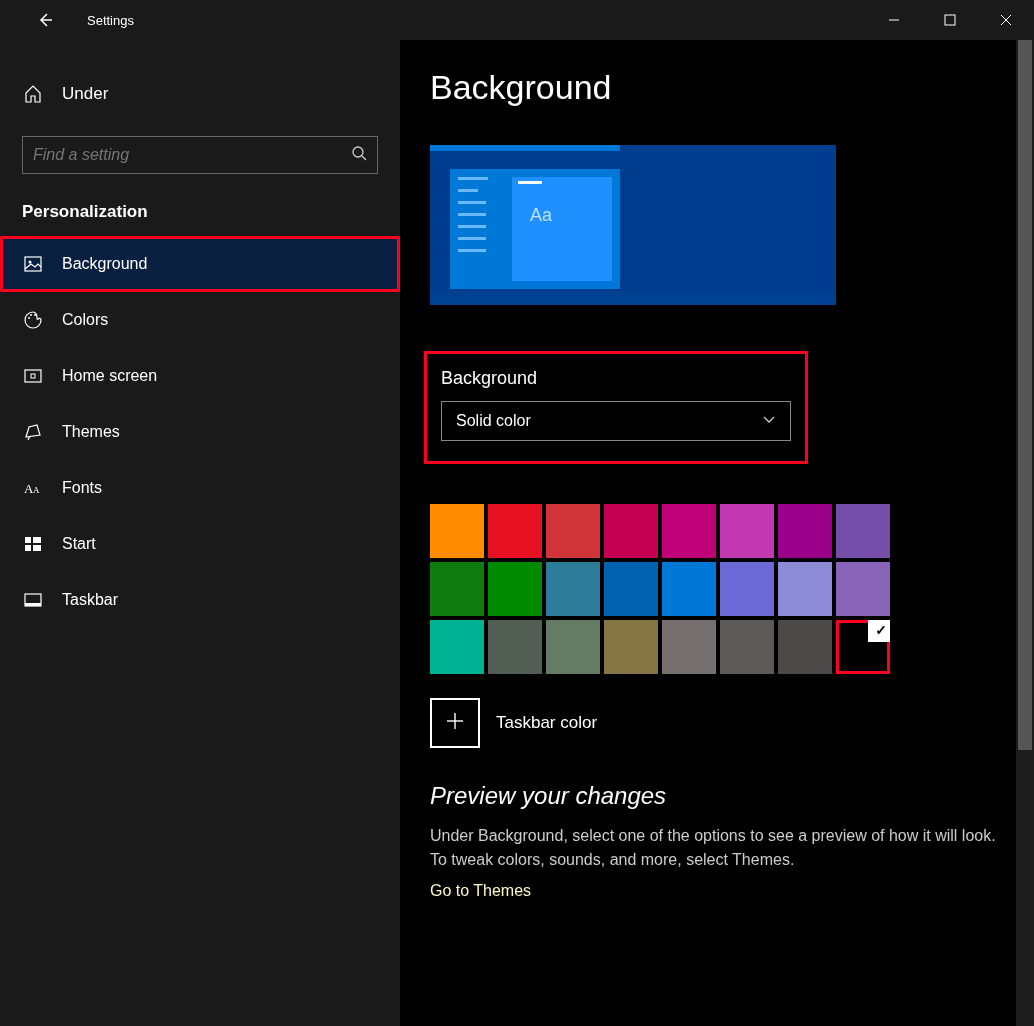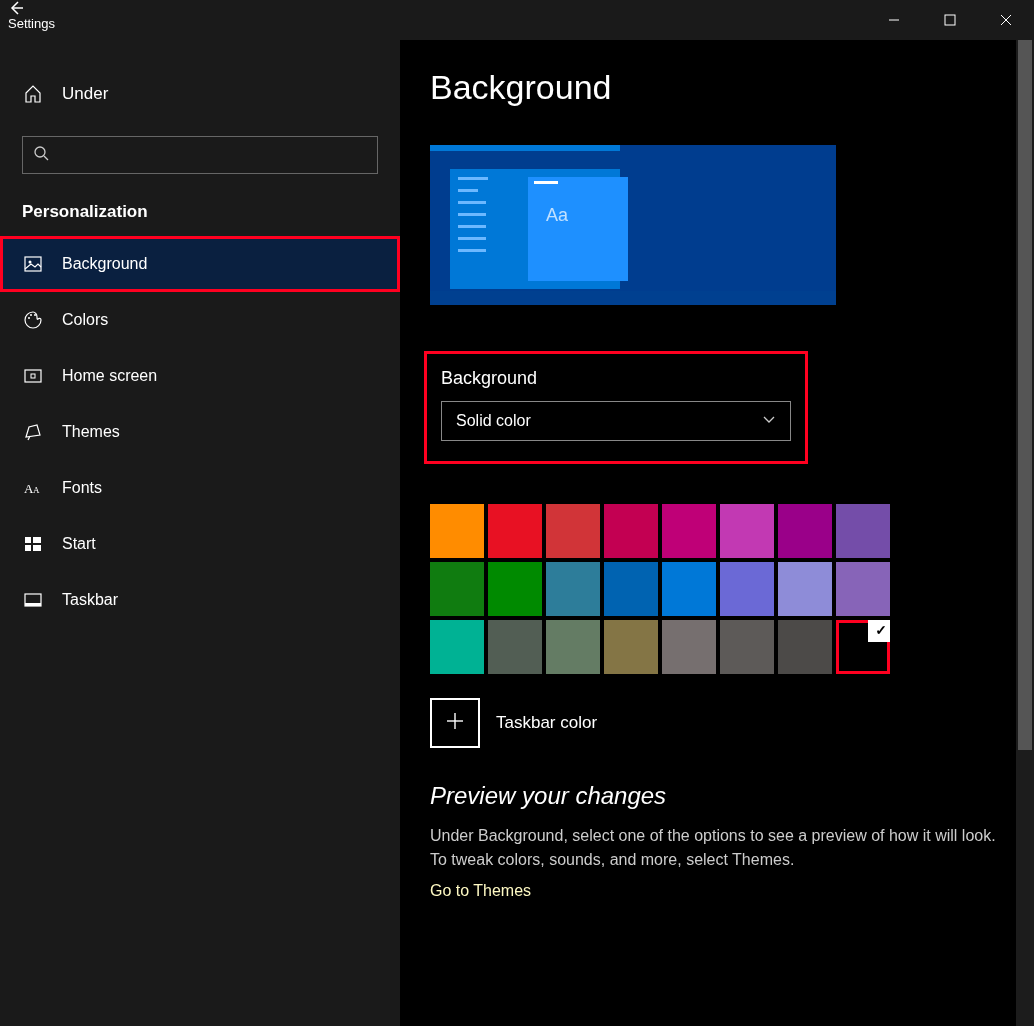--- a/index.html
+++ b/index.html
@@ -9,24 +9,23 @@
       color: #fff;
       width: 1034px;
       height: 1026px;
       overflow: hidden;
       position: relative;
     }
     
     .titlebar {
       height: 40px;
       display: flex;
-      align-items: flex-start;
-      padding-left: 8px;
+      align-items: center;
+      padding-left: 37px;
       background: #1a1a1a;
-      flex-direction: column;
     }
     .titlebar .back-icon {
       width: 16px; height: 16px;
       margin-right: 34px;
       display: flex; align-items: center; justify-content: center;
     }
     .titlebar .title { font-size: 13px; color: #fff; }
     .window-controls {
       position: absolute; right: 0; top: 0;
       display: flex;
@@ -113,21 +112,20 @@
       position:absolute; left:8px; top:8px; width:40px;
     }
     .desktop-preview .startmenu .lines div {
       height:3px; background:#6cb8ff; margin-bottom:9px; width: 28px;
     }
     .desktop-preview .startmenu .lines div:nth-child(1){width:30px;}
     .desktop-preview .startmenu .lines div:nth-child(2){width:20px;}
     .desktop-preview .startmenu .tile {
       position:absolute; left:62px; top:8px; width:100px; height:104px;
       background: #1e90ff;
-      margin-left: 16px;
     }
     .desktop-preview .startmenu .tile .bar{position:absolute;top:4px;left:6px;width:24px;height:3px;background:#fff;}
     .desktop-preview .startmenu .tile .aa{
       position:absolute; top:28px; left:18px; font-size:18px; color:#c0e0ff;
     }
     .desktop-preview .taskbar{position:absolute;left:0;bottom:0;width:100%;height:14px;background:#004090;}
     
     .dropdown-section {
       border: 3px solid #ff0020;
       padding: 14px 14px 20px 14px;
@@ -215,20 +213,21 @@
   <div class="home-row">
     <span class="icon">
       <svg width="20" height="20" viewBox="0 0 20 20">
           <path d="M3 9 L10 2 L17 9 V18 H12 V12 H8 V18 H3 Z" stroke="#fff" stroke-width="1.2" fill="none"></path>
         </svg>
     </span>
     <span>Under</span>
   </div>
 
   <div class="searchbox">
+    <input type="text" placeholder="Find a setting" style="">
     <span>
       <svg width="16" height="16" viewBox="0 0 16 16">
           <circle cx="7" cy="7" r="5" stroke="#ccc" stroke-width="1.3" fill="none"></circle>
           <line x1="11" y1="11" x2="15" y2="15" stroke="#ccc" stroke-width="1.3"></line>
         </svg>
     </span>
   </div>
 
   <div class="section-header">Personalization</div>
 

